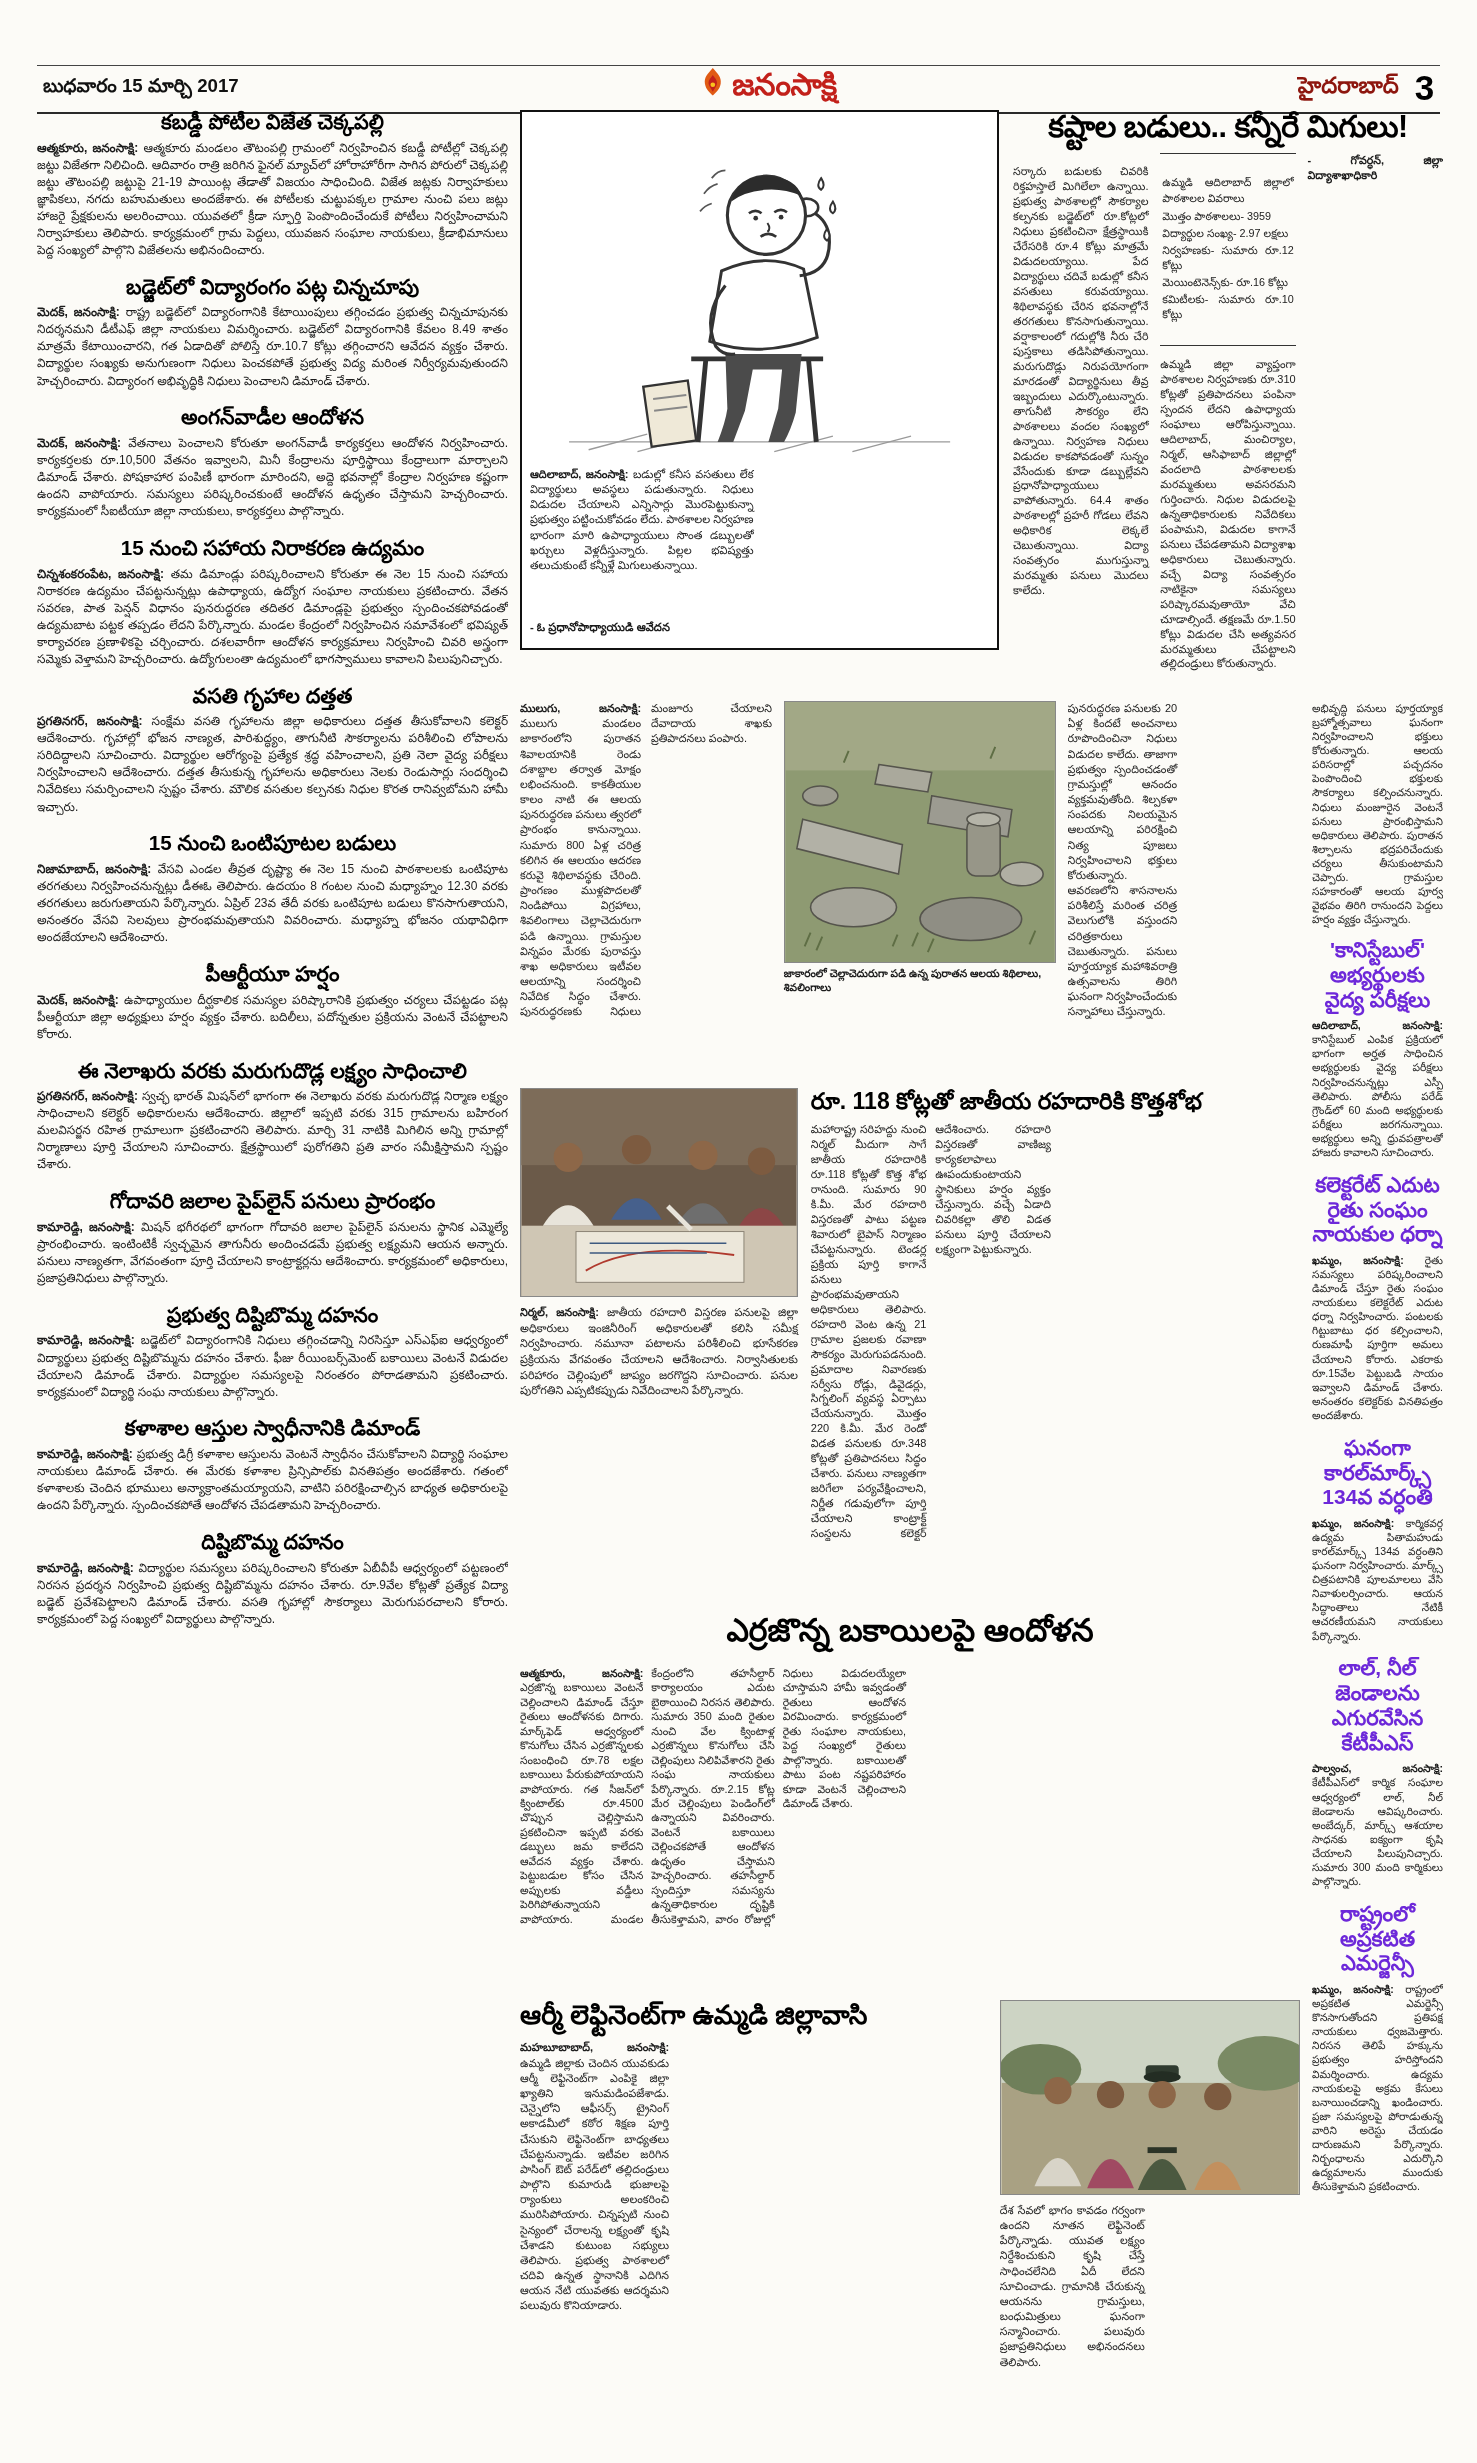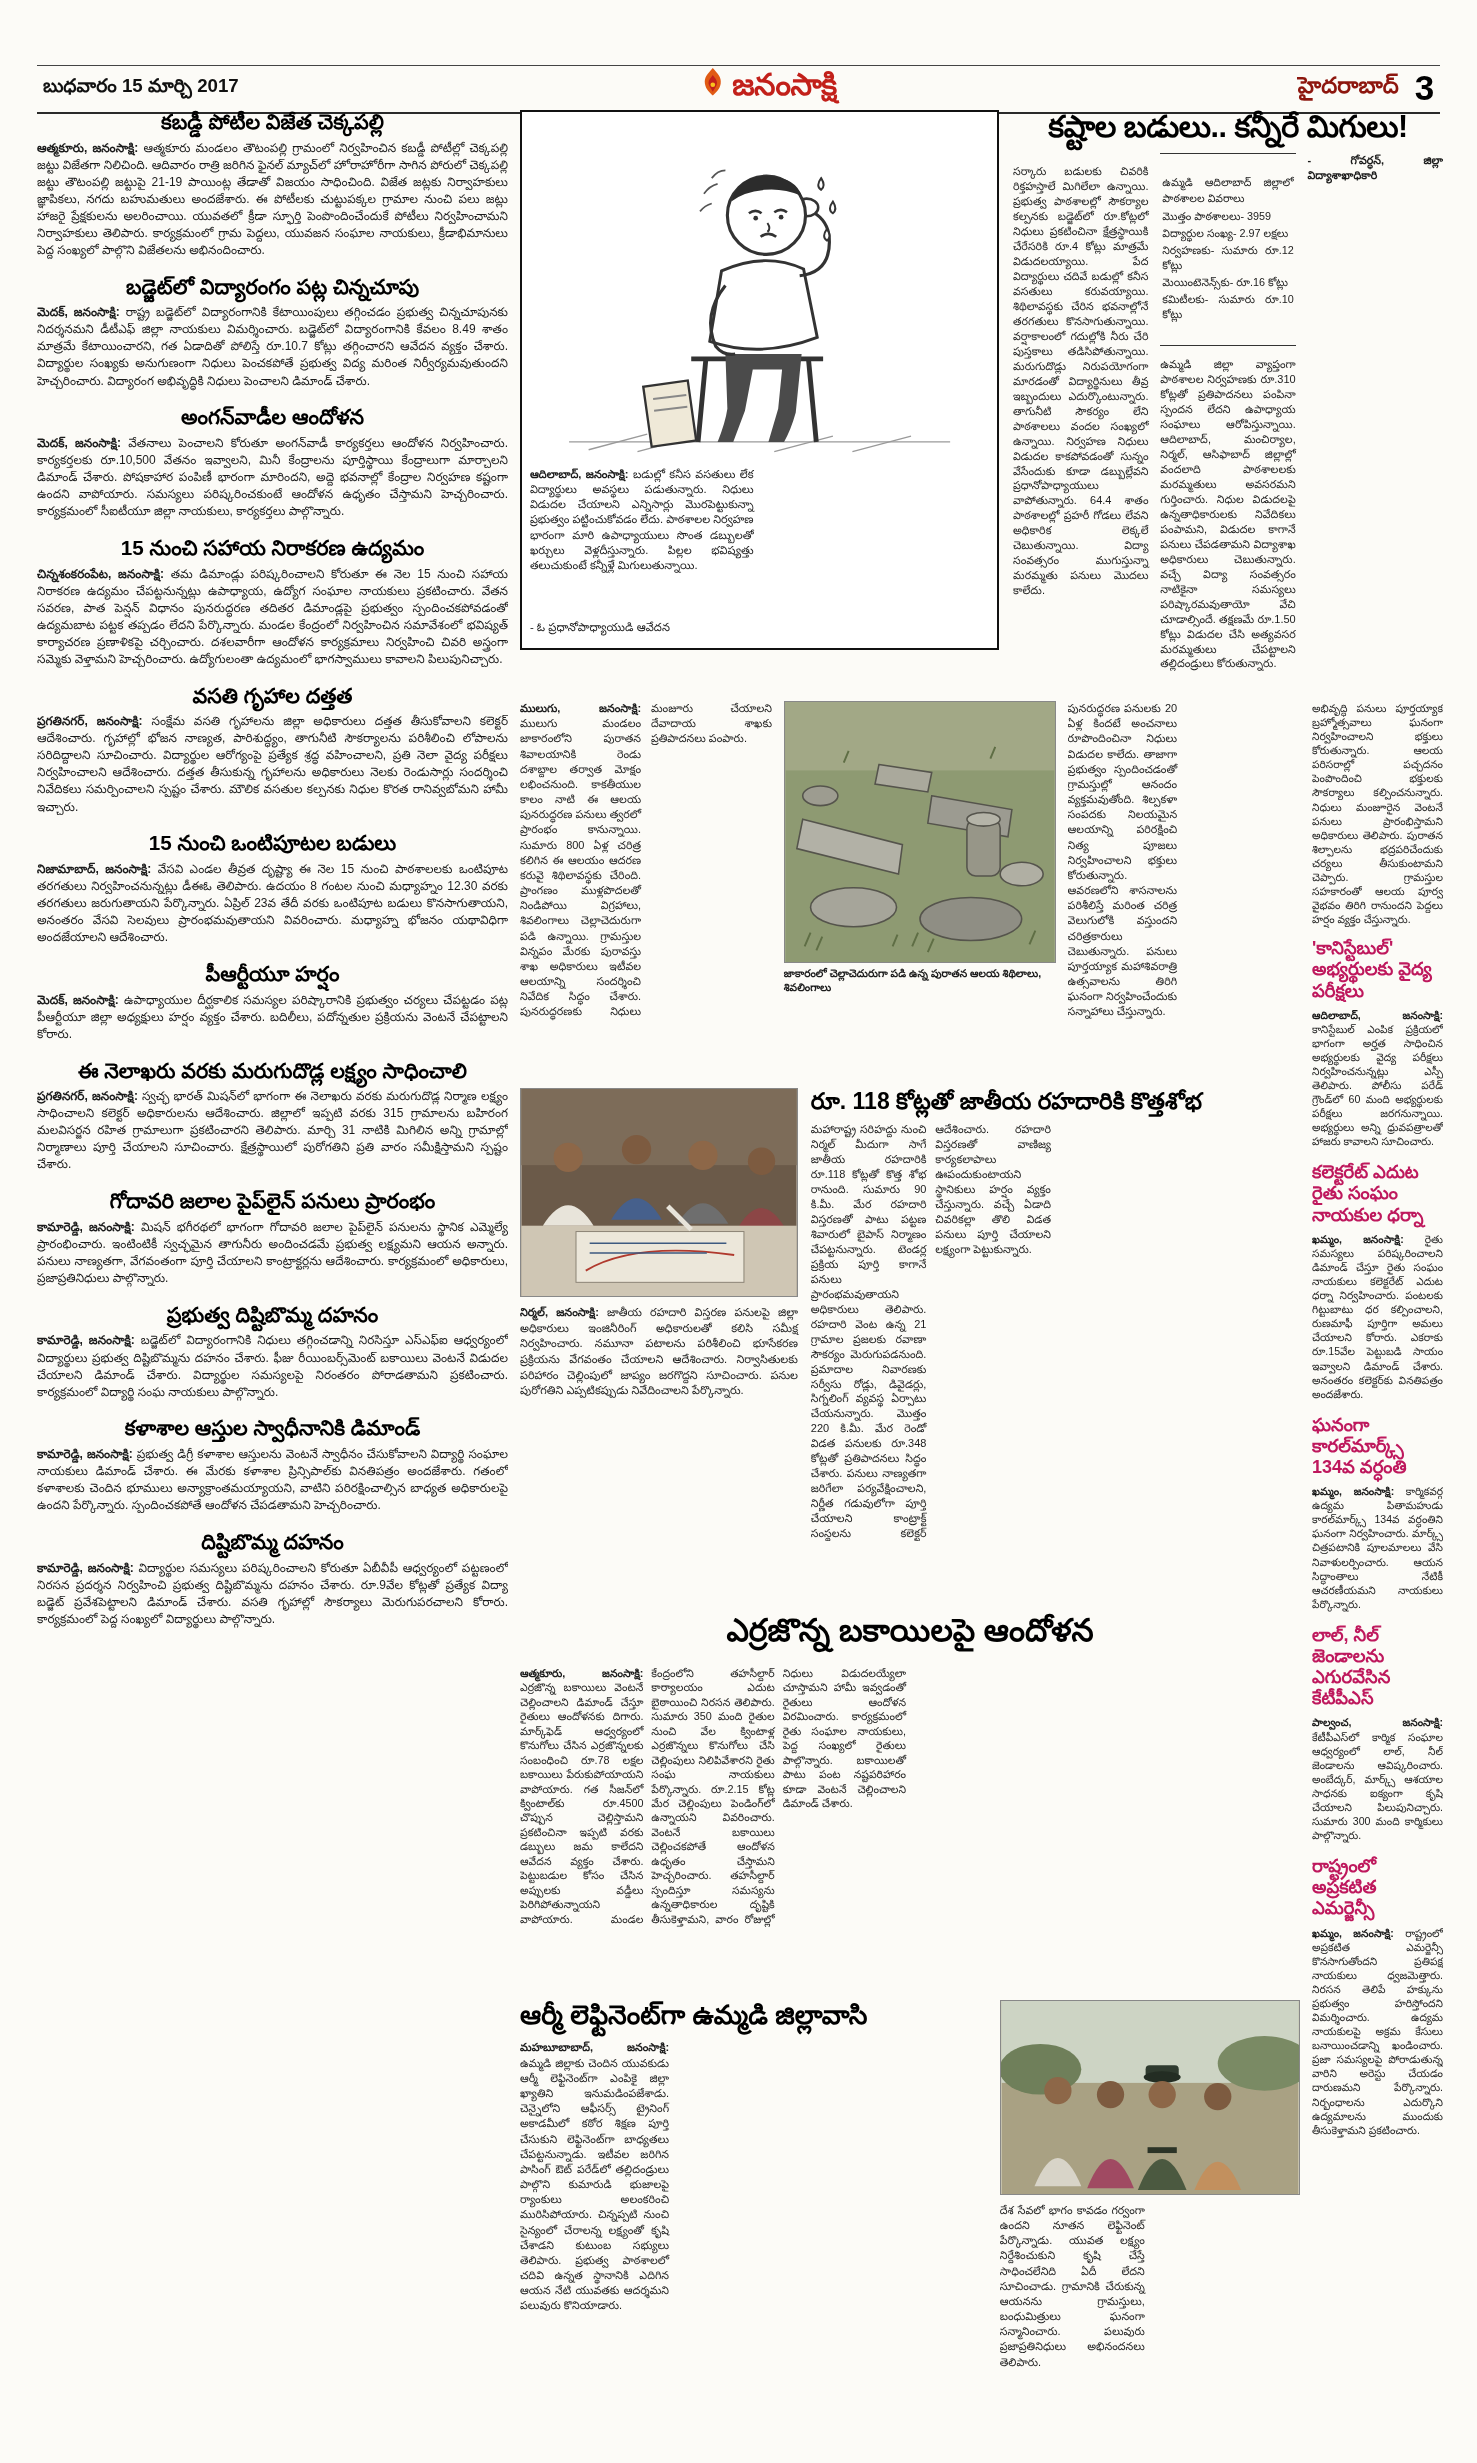--- a/index.html
+++ b/index.html
@@ -30,21 +30,21 @@
   .lr-article h3 { font-size:20.7px; line-height:1.15; text-align:center; margin-bottom:5.9px; color:#000; }
   .lr-article p { font-size:12px; line-height:1.42; text-align:justify; }
   
   .cartoon-box {
     position:absolute; left:520px; top:110px; width:479px; height:540px;
     border:2px solid #111; background:#fff; padding:5.9px 7.9px; display:flex; flex-direction:column;
   }
   .cartoon-art { flex:0 0 343px; }
   .cartoon-art svg { width:100%; height:100%; display:block; }
   .cartoon-caption { font-size:11.2px; line-height:1.36; text-align:justify; margin-top:5.9px; column-count:2; column-gap:11.8px; column-fill:auto; height:150px; overflow:hidden; }
-  .cartoon-attr { font-weight:normal; font-size:11.4px; margin-top:3.9px; }
+  .cartoon-attr { font-weight:bold; font-size:11.4px; margin-top:3.9px; }
   
   .lead { position:absolute; left:1013px; top:110px; width:430px; height:591px; overflow:hidden; }
   .lead h1 { font-size:30.5px; line-height:1.1; font-weight:bold; text-align:center; margin-bottom:9.9px; color:#000; letter-spacing:-0.5px; }
   .lead-body { column-count:3; column-gap:11.8px; column-fill:auto; height:538px; overflow:hidden;
                font-size:11px; line-height:1.36; text-align:justify; }
   .lead-body p { margin-bottom:5.9px; text-align:justify;margin-top:11px; }
   .stats { border-top:1.5px solid #333; border-bottom:1.5px solid #333; padding:21px 2px; margin:5.9px 0 7.9px; font-weight:normal; font-size:10.8px; line-height:1.4; break-inside:avoid; }
   .stats .stats-title { margin-bottom:3px; }
   .stats div.sline { margin:2px 0; }
   .lead-quote { font-weight:bold; margin-top:3.9px; }
@@ -82,21 +82,21 @@
   .a-body { column-count:3; column-gap:9.9px; column-fill:auto; height:443px; overflow:hidden;
             font-size:11px; line-height:1.38; text-align:justify; }
   .a-right { width:300px; flex:0 0 300px; }
   .a-right svg { width:300px; height:195px; display:block; border:1px solid #888; }
   .a-right .a-body2 { column-count:2; column-gap:9.9px; column-fill:auto; height:303px; overflow:hidden;
                       font-size:11px; line-height:1.38; text-align:justify; margin-top:7.9px; }
   
   .right-rail { position:absolute; left:1312px; top:701px; width:131px; height:1757px; overflow:hidden; }
   .rr-note { font-size:10.6px; line-height:1.33; text-align:justify; margin-bottom:11.8px; }
   .rr-article { margin-bottom:13.8px; }
-  .rr-article h3 { font-size:18px; line-height:1.18; text-align:left; margin-bottom:5.9px; color:#be185d; }
+  .rr-article h3 { font-size:21px; line-height:1.18; text-align:center; margin-bottom:5.9px; color:#6d28d9; }
   .rr-article p { font-size:10.6px; line-height:1.33; text-align:justify; }
 </style>
 </head>
 <body>
 
 <div class="page">
 
   <div class="header">
     <div class="hdr-date">బుధవారం 15 మార్చి 2017</div>
     <div class="masthead">

